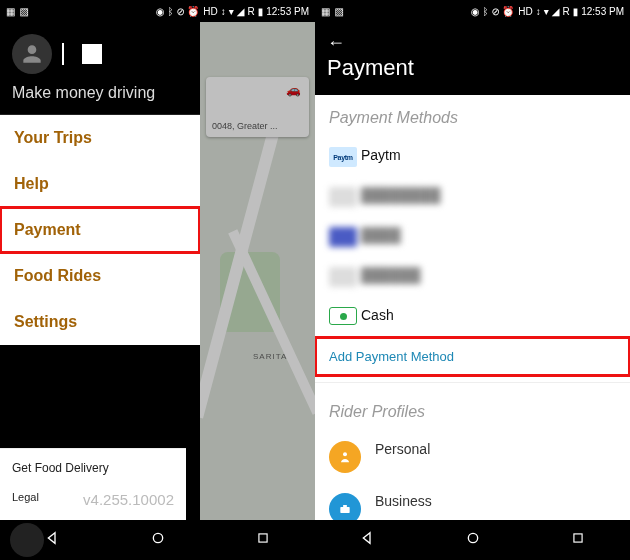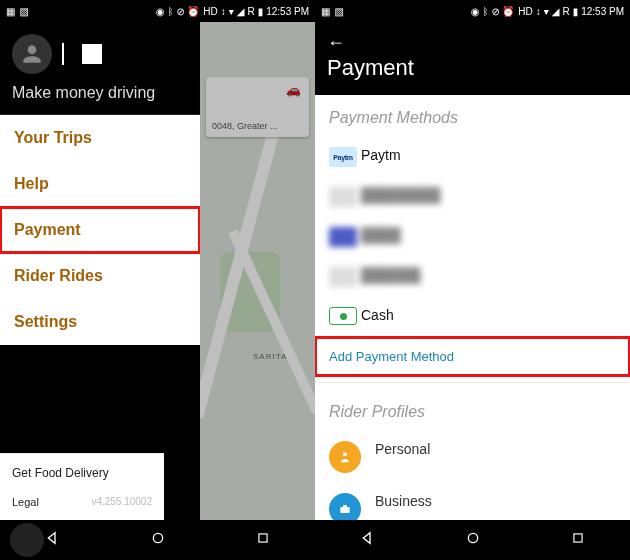--- a/index.html
+++ b/index.html
@@ -33,24 +33,24 @@
 .sq { width: 20px; height: 20px; background: #fff; }
 
 .acct-info { padding: 0 12px 12px 12px; border-bottom: 1px solid #222; }
 .acct-info .t1 { color: #888; font-size: 11px; margin-bottom: 8px; }
 .acct-info .t2 { color: #ddd; font-size: 16px; }
 
 .menu { background: #fff; color: #000; flex: 1; }
 .menu-item { padding: 14px 14px; font-size: 16px; color: #a16207; font-weight: bold; }
 .hl-red { outline: 3px solid #e11; outline-offset: -2px; }
 
-.sidebar-bottom { position: absolute; bottom: 0; left: 0; width: 164px; background: #fff; border-top: 1px solid #eee; }
+.sidebar-bottom { position: absolute; bottom: 0; left: 0; width: 186px; background: #fff; border-top: 1px solid #eee; }
 .sidebar-bottom .row1 { padding: 12px 12px 10px 12px; font-size: 12px; color: #222; }
 .sidebar-bottom .row2 { display: flex; justify-content: space-between; padding: 6px 12px 12px 12px; font-size: 11px; color: #222; }
-.sidebar-bottom .ver { color: #bbb; font-size: 10px; }
+.sidebar-bottom .ver { color: #bbb; font-size: 15px; }
 
 
 .navbar { height: 40px; background: #000; display: flex; align-items: center; justify-content: space-around; }
 .navbar .navbtn { color: #fff; }
 .navcircle-filled { width: 34px; height: 34px; border-radius: 50%; background: #222; position: absolute; left: 10px; bottom: 3px; }
 
 
 .header { background: #000; color: #fff; padding: 8px 12px 14px 12px; }
 .back-arrow { font-size: 18px; margin-bottom: 4px; }
 .header-title { font-size: 22px; font-weight: 400; }
@@ -111,21 +111,21 @@
       <div class="sq"></div>
     </div>
     <div class="acct-info">
       <div class="t2">Make money driving</div>
     </div>
 
     <div class="menu">
       <div class="menu-item">Your Trips</div>
       <div class="menu-item">Help</div>
       <div class="menu-item hl-red">Payment</div>
-      <div class="menu-item">Rider Rides</div>
+      <div class="menu-item">Food Rides</div>
       <div class="menu-item">Settings</div>
     </div>
 
     <div class="sidebar-bottom">
       <div class="row1">Get Food Delivery</div>
       <div class="row2">
         <span>Legal</span>
         <span class="ver">v4.255.10002</span>
       </div>
     </div>

